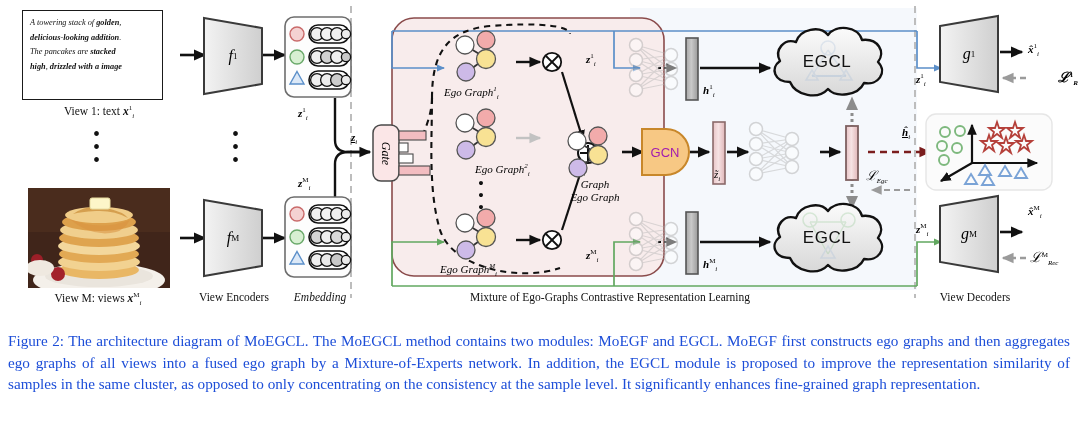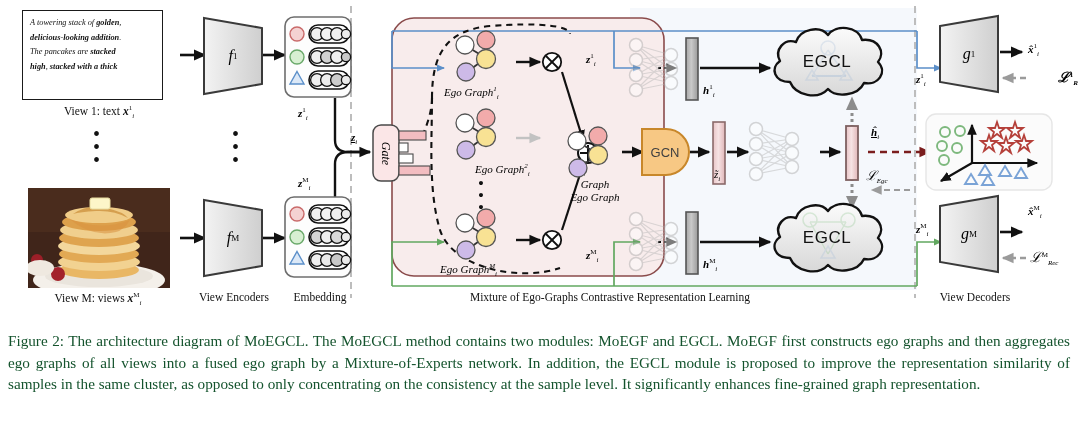--- a/index.html
+++ b/index.html
@@ -6,21 +6,21 @@
   body{width:1078px;height:444px;font-family:"Liberation Serif",serif;color:#000;}
   #root{position:relative;width:1078px;height:444px;overflow:hidden;}
   .abs{position:absolute;}
   .ctr{display:flex;align-items:center;justify-content:center;}
   .cap{font-family:"Liberation Serif",serif;font-size:11.5px;color:#111;text-align:center;}
   .mth{font-family:"Liberation Serif",serif;font-style:italic;}
   .bold{font-weight:bold;}
   .sub{font-size:7px;vertical-align:-3px;font-style:italic;}
   .sup{font-size:7px;vertical-align:5px;}
   .svgwrap{position:absolute;left:0;top:0;pointer-events:none;}
-  .caption{position:absolute;left:8px;top:330px;width:1062px;font-size:15.2px;line-height:21.5px;text-align:justify;color:#14532d;}
+  .caption{position:absolute;left:8px;top:330px;width:1062px;font-size:15.2px;line-height:21.5px;text-align:justify;color:#1d4ed8;}
   .textbox{border:1.6px solid #1a1a1a;background:#fff;box-sizing:border-box;padding:6px 7px;}
   .textbox p{margin:0 0 3px 0;font-size:8.3px;font-style:italic;line-height:11.5px;color:#111;}
   .lbl{font-size:11px;}
 </style>
 </head>
 <body>
 
 <div id="root">
 
   <svg class="svgwrap" width="1078" height="330">
@@ -129,21 +129,21 @@
     <line x1="1000" y1="232" x2="1022" y2="232" stroke="#111" stroke-width="2.6" marker-end="url(#arrK)"></line>
 
     <line x1="1026" y1="78" x2="1003" y2="78" stroke="#9b9b9b" stroke-width="2.4" stroke-dasharray="6,4" marker-end="url(#arrGray)"></line>
     <line x1="1026" y1="258" x2="1003" y2="258" stroke="#9b9b9b" stroke-width="2.4" stroke-dasharray="6,4" marker-end="url(#arrGray)"></line>
   </svg>
 
   <div class="abs textbox" style="left:22px;top:10px;width:141px;height:90px;">
     <p>A towering stack of <b>golden</b>,</p>
     <p><b>delicious-looking addition</b>.</p>
     <p>The pancakes are <b>stacked</b></p>
-    <p><b>high</b>, <b>stacked with a thick</b></p>
+    <p><b>high</b>, <b>drizzled with a image</b></p>
   </div>
   <div class="abs cap" style="left:22px;top:104px;width:154px;">
     <span>View 1: text</span>
     <span class="mth bold">x</span><span class="sup">1</span><span class="sub">i</span>
   </div>
 
   <div class="abs" style="left:28px;top:188px;width:142px;height:100px;overflow:hidden;background:#3b2217;border:0;">
     <svg width="142" height="100" viewBox="0 0 142 100">
       <rect width="142" height="100" fill="#40251a"></rect>
       <rect y="0" width="142" height="44" fill="#4a2c1d"></rect>
@@ -444,21 +444,21 @@
           <circle cx="48" cy="47" r="6.5"></circle>
       </g>
     </svg>
   </div>
 
   <div class="abs" style="left:638px;top:126px;width:54px;height:52px;">
     <svg width="54" height="52" viewBox="0 0 54 52">
       <path d="M4,3 L28,3 A23,23 0 0 1 28,49 L4,49 Z" fill="#f7c884" stroke="#c8872a" stroke-width="2"></path>
     </svg>
     <div class="abs" style="left:2px;top:0;width:50px;height:52px;display:flex;align-items:center;justify-content:center;">
-      <span style="font-family:'Liberation Sans',sans-serif;font-size:13px;color:#404040;">GCN</span>
+      <span style="font-family:'Liberation Sans',sans-serif;font-size:13px;color:#a21caf;">GCN</span>
     </div>
   </div>
 
   <div class="abs" style="left:684px;top:36px;">
     <svg width="16" height="66" viewBox="0 0 16 66">
         <rect x="2" y="2" width="12" height="62" fill="url(#gradBarGray)" stroke="#555" stroke-width="1.6"></rect>
       </svg>
   </div>
   <div class="abs lbl" style="left:703px;top:83px;">
     <span class="mth bold">h</span><span class="sup">1</span><span class="sub">i</span>
@@ -480,21 +480,21 @@
   </div>
   <div class="abs lbl" style="left:714px;top:168px;">
     <span class="mth">z̃</span><span class="sub">i</span>
   </div>
 
   <div class="abs" style="left:843px;top:124px;">
     <svg width="18" height="58" viewBox="0 0 18 58">
         <rect x="3" y="2" width="12" height="54" fill="url(#gradBarPink)" stroke="#7e6060" stroke-width="1.8"></rect>
       </svg>
   </div>
-  <div class="abs lbl" style="left:871px;top:126px;text-decoration:underline;">
+  <div class="abs lbl" style="left:902px;top:126px;text-decoration:underline;">
     <span class="mth bold">ĥ</span><span class="sub">i</span>
   </div>
   <div class="abs lbl" style="left:866px;top:166px;font-size:11px;">
     <span class="mth" style="font-size:13px;">ℒ</span><span class="sub">Egc</span>
   </div>
 
   <div class="abs" style="left:766px;top:20px;width:122px;height:84px;">
     <svg width="122" height="84" viewBox="0 0 122 84">
       <path d="M24,62 C8,62 4,48 14,41 C8,30 18,18 30,22 C34,9 54,5 62,15
                C70,4 92,6 96,20 C112,18 120,32 112,42 C122,52 112,66 98,63
@@ -597,19 +597,19 @@
     <span class="mth" style="font-size:14px;">ℒ</span><span class="sup">1</span><span class="sub">Rec</span>
   </div>
   <div class="abs lbl" style="left:1028px;top:204px;">
     <span class="mth bold">x̂</span><span class="sup">M</span><span class="sub">i</span>
   </div>
   <div class="abs lbl" style="left:1030px;top:247px;font-size:11px;">
     <span class="mth" style="font-size:14px;">ℒ</span><span class="sup">M</span><span class="sub">Rec</span>
   </div>
 
   <div class="abs cap" style="left:184px;top:291px;width:100px;">View Encoders</div>
-  <div class="abs cap" style="left:280px;top:291px;width:80px;">Embedding</div>
+  <div class="abs cap" style="left:280px;top:291px;width:80px;font-style:italic;">Embedding</div>
   <div class="abs cap" style="left:400px;top:291px;width:420px;">Mixture of Ego-Graphs Contrastive Representation Learning</div>
   <div class="abs cap" style="left:920px;top:291px;width:110px;">View Decoders</div>
 
   <div class="caption">Figure 2: The architecture diagram of MoEGCL. The MoEGCL method contains two modules: MoEGF and EGCL. MoEGF first constructs ego graphs and then aggregates ego graphs of all views into a fused ego graph by a Mixture-of-Experts network. In addition, the EGCL module is proposed to improve the representation similarity of samples in the same cluster, as opposed to only concentrating on the consistency at the sample level. It significantly enhances fine-grained graph representation.</div>
 
 </div>
 
 </body></html>

